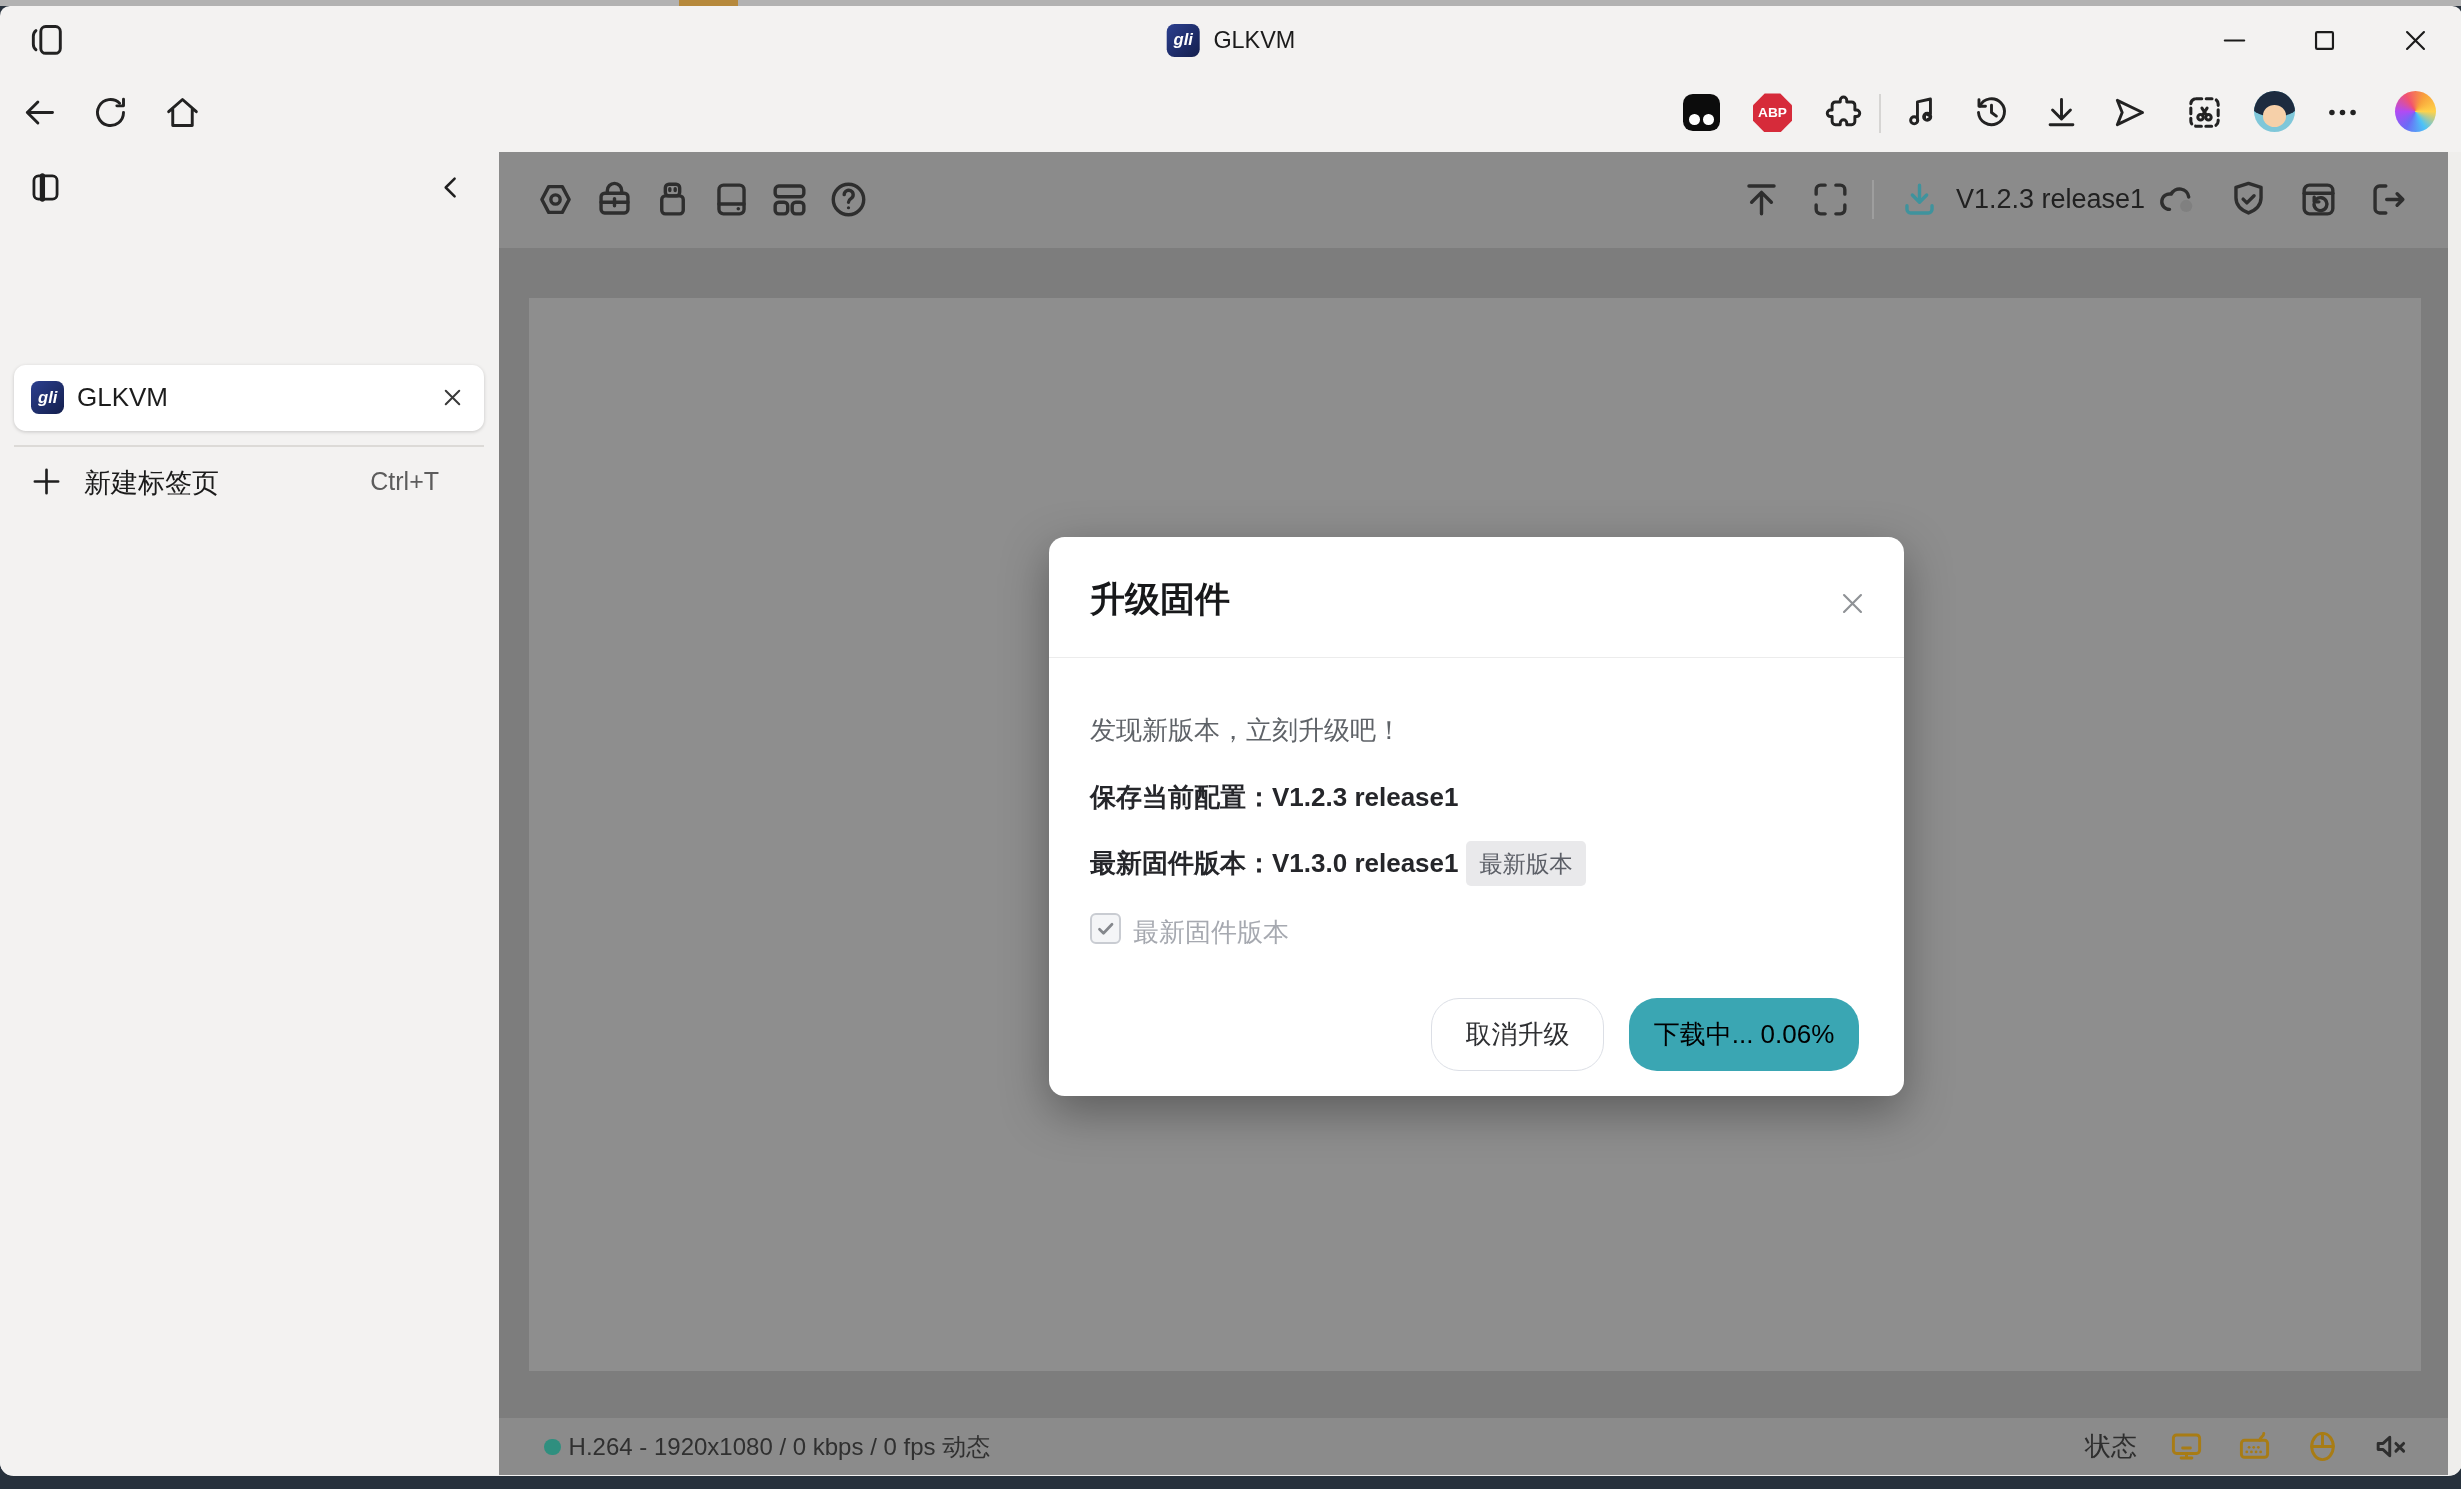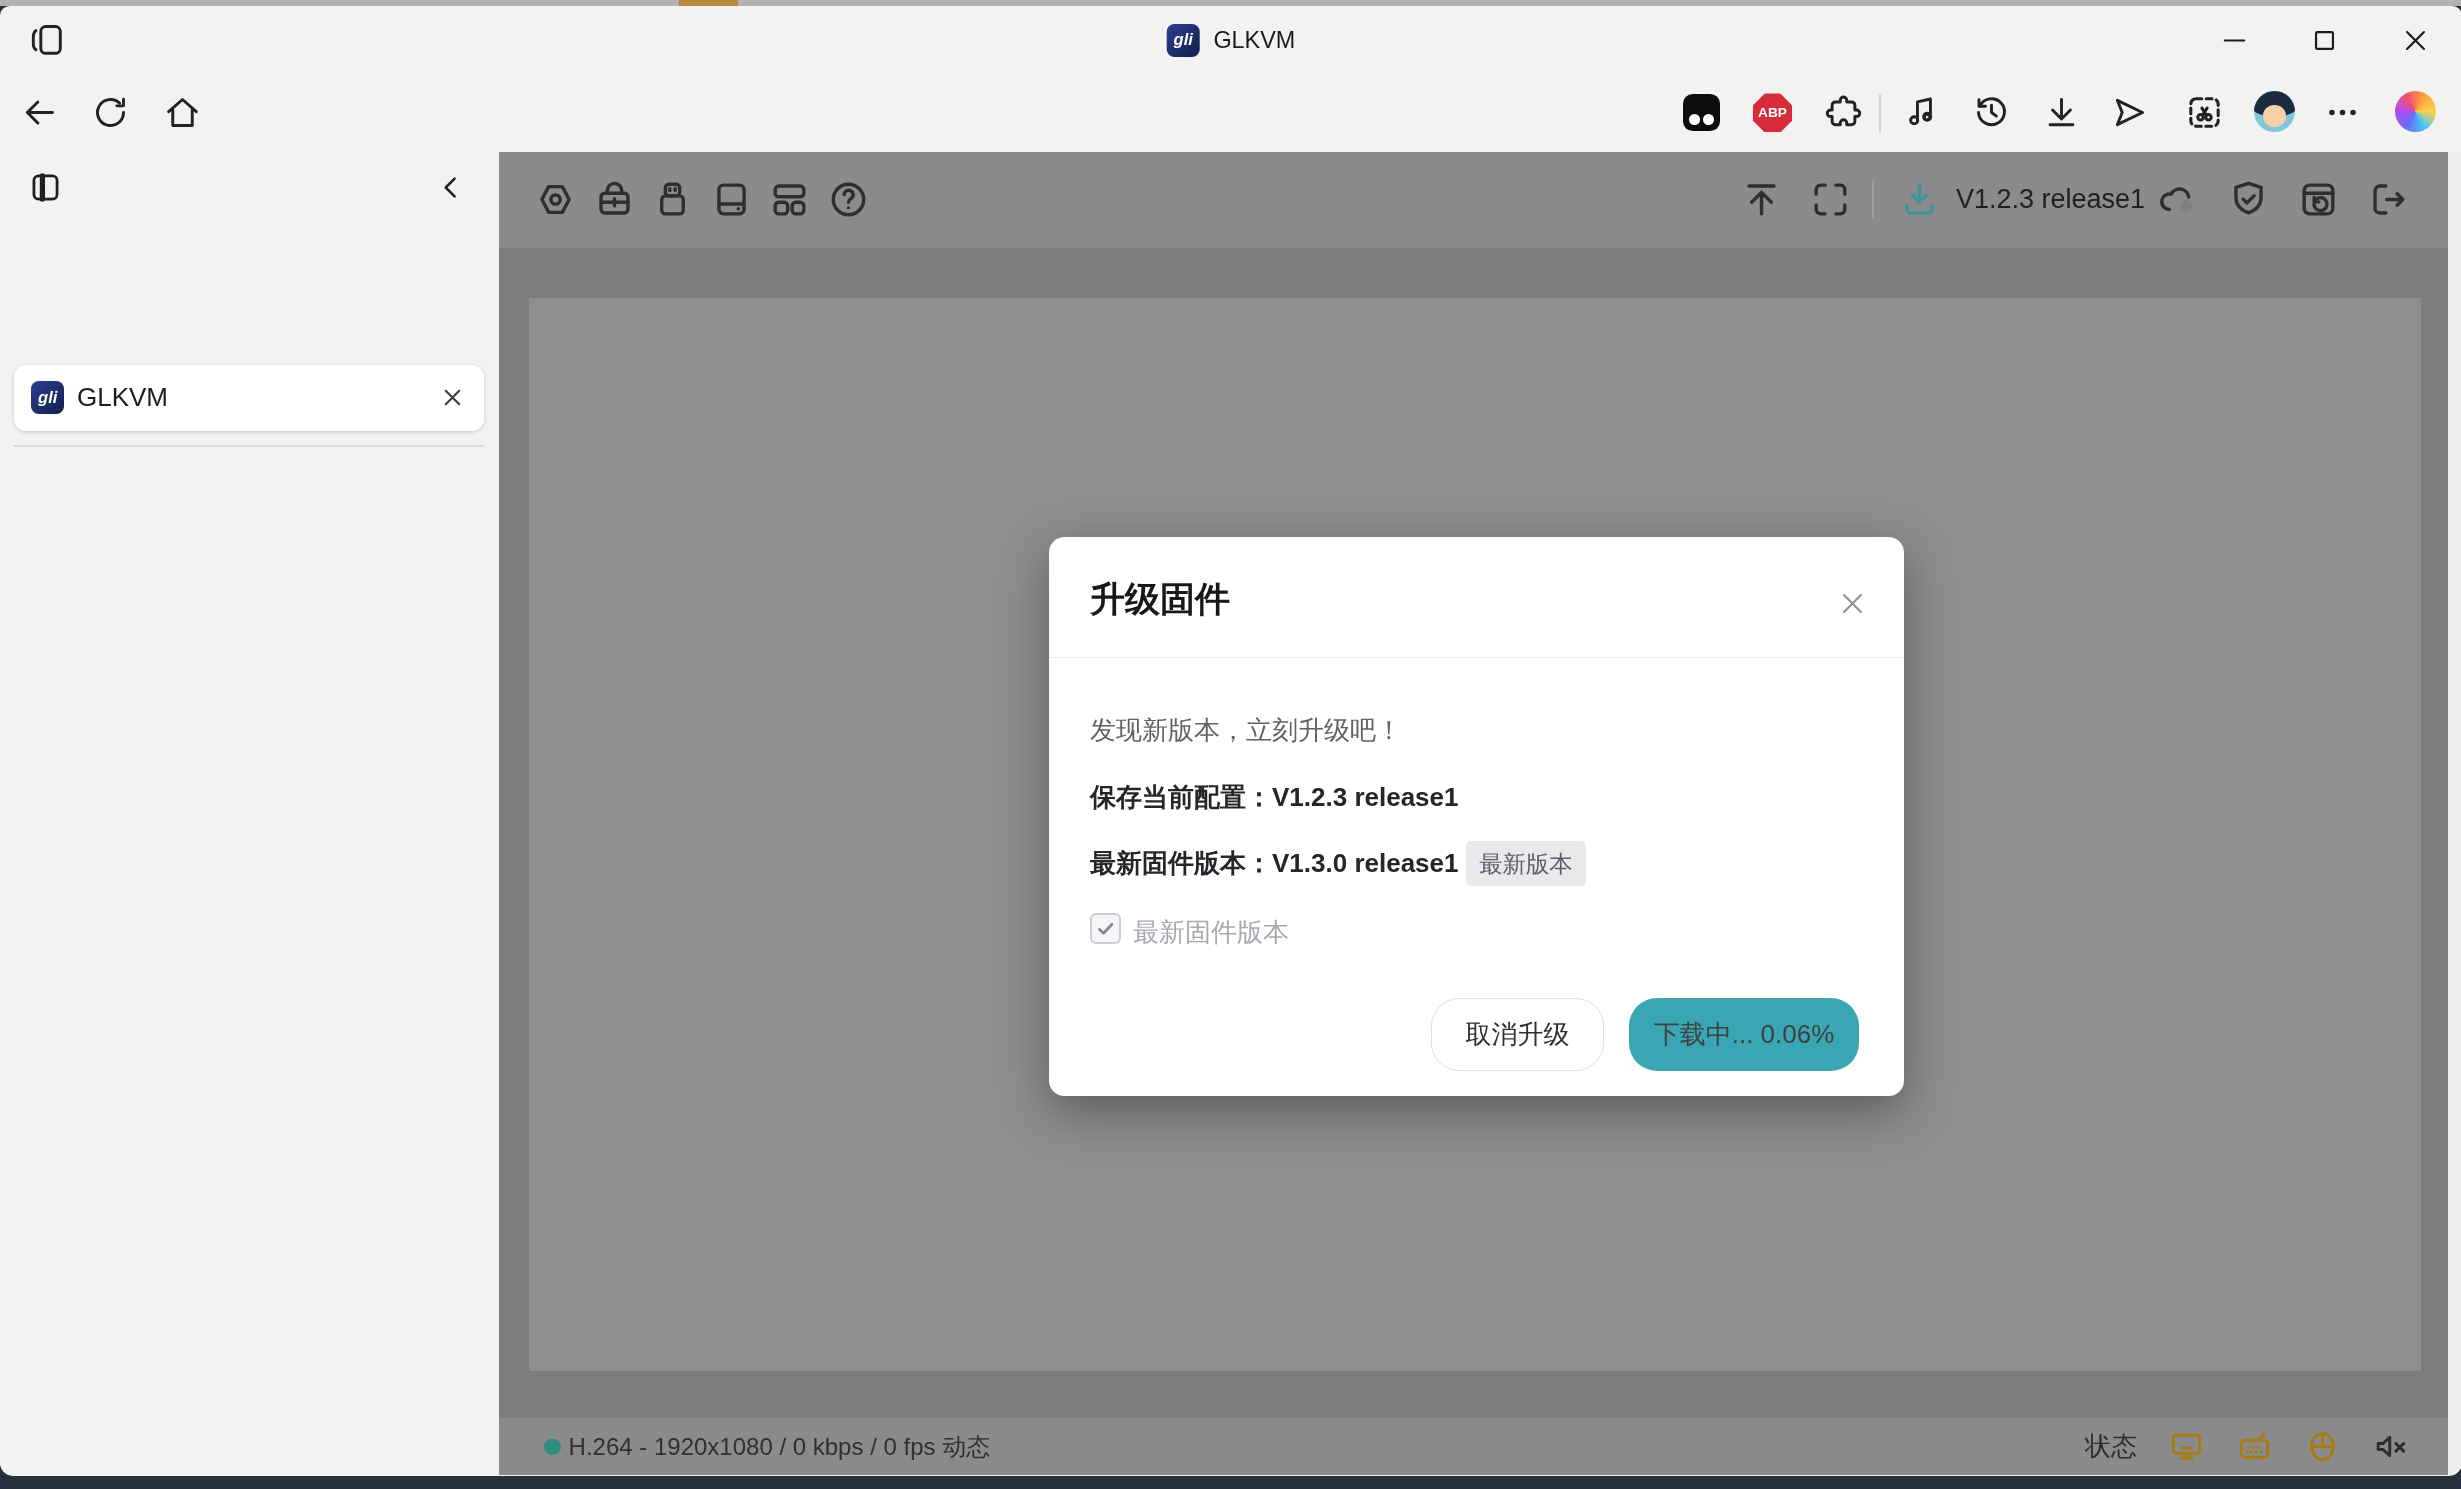--- a/index.html
+++ b/index.html
@@ -91,21 +91,21 @@
   .dlg-badge{margin-left:7px;background:#e9e9eb;color:#5b5e66;font-size:23.4px;font-weight:normal;
              padding:6.8px 13.7px;border-radius:4.9px}
   .checkbox{left:41px;top:376px;width:27px;height:27px;border:2px solid #c9ccd2;border-radius:5.9px;
             background:#f4f5f7;display:flex;align-items:center;justify-content:center;color:#84878c}
   .checkbox svg{display:none}
   .checkbox.checked svg{display:block}
   .cb-label{left:84px;top:378px;font-size:26px;color:#a6a9b0}
   .btn{border-radius:28px;height:73px;display:flex;align-items:center;justify-content:center;
        font-size:26px;cursor:pointer;box-sizing:border-box}
   .btn-cancel{left:382px;top:461px;width:173px;background:#fff;border:1.5px solid #dcdfe6;color:#2f3033}
-  .btn-confirm{left:580px;top:461px;width:230px;background:var(--accent,#3aa6b3);color:#404040}
+  .btn-confirm{left:580px;top:461px;width:230px;background:var(--accent,#3aa6b3);color:#000000}
 </style>
 </head>
 <body>
 
 <div class="abs desktop-top"></div>
 <div class="abs desktop-tan"></div>
 
 <div class="abs" id="window">
 
   <div class="abs titlebar">
@@ -304,20 +304,29 @@
       <span class="label">GLKVM</span>
       <div class="ctr" style="width:62px;height:66px;color:#3a3a3a">
         <svg width="27" height="27" viewBox="0 0 24 24">
             <path class="st" d="M6 6l12 12M18 6L6 18"></path>
           </svg>
       </div>
     </div>
 
     <div class="abs side-div"></div>
 
+    <div class="abs" style="left:0;top:302px;width:499px;height:55px">
+      <div class="abs ctr" style="left:27px;top:7.8px;width:39px;height:39px;color:#1f1f1f">
+        <svg width="35" height="35" viewBox="0 0 24 24">
+            <path class="st" d="M12 4v16M4 12h16"></path>
+          </svg>
+      </div>
+      <span class="abs newtab-label" style="left:84px;top:10.7px">新建标签页</span>
+      <span class="abs newtab-short" style="right:60px;top:12.7px">Ctrl+T</span>
+    </div>
   </div>
 
   <div class="abs content">
 
     <div class="abs kvm-toolbar">
       <div class="abs ctr kvm-ic" style="left:35px;top:26px">
         <svg width="43" height="43" viewBox="0 0 24 24">
             <g class="st2">
               <path d="M8.2 4.8h7.6l3.8 7.2-3.8 7.2H8.2L4.4 12z"></path>
               <circle cx="12" cy="12" r="2.6"></circle>

